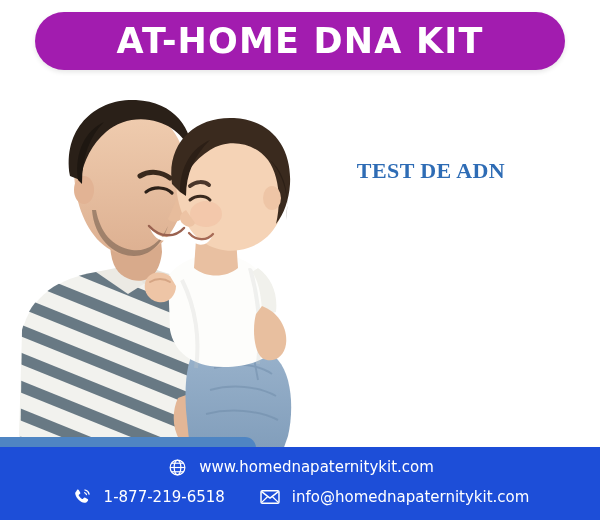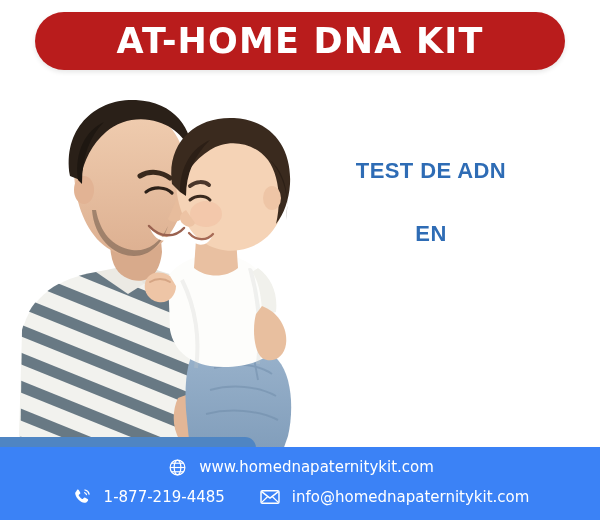--- a/index.html
+++ b/index.html
@@ -18,21 +18,21 @@
     overflow: hidden;
   }
 
   
   .header-banner {
     position: absolute;
     left: 35px;
     top: 12px;
     width: 530px;
     height: 58px;
-    background: #b91c1c;
+    background: #a21caf;
     border-radius: 29px;
     box-shadow: 0 2px 5px rgba(0,0,0,0.10);
     display: flex;
     align-items: center;
     justify-content: center;
   }
   .header-title {
     color: #ffffff;
     font-size: 35px;
     font-weight: bold;
@@ -63,41 +63,41 @@
     font-family: "Liberation Sans", sans-serif;
   }
   .headline-line {
     font-size: 22px;
     font-weight: bold;
     letter-spacing: 0.4px;
     line-height: 1;
     white-space: nowrap;
     margin: 0;
   }
-  .hl-1 { margin-bottom: 41px; }
+  .hl-1 { margin-bottom: 41px; font-family: Liberation Serif, serif; }
   .hl-2 { margin-bottom: 41px; }
   .hl-3 { font-size: 21.5px; letter-spacing: 0px; }
 
   
   .footer-step {
     position: absolute;
     left: 0;
     top: 437px;
     width: 256px;
     height: 16px;
     background: #4f85c3;
     border-top-right-radius: 11px;
   }
   .footer-bar {
     position: absolute;
     left: 0;
     top: 447px;
     width: 600px;
     height: 73px;
-    background: #3b82f6;
+    background: #1d4ed8;
   }
   .footer-row {
     position: absolute;
     left: 0;
     width: 600px;
     display: flex;
     align-items: center;
     justify-content: center;
     color: #ffffff;
     font-size: 15px;
@@ -255,21 +255,20 @@
 
       <path d="M190 154 C196 162 206 162 212 156 C208 168 192 168 190 154 Z" fill="#ffffff"></path>
       <path d="M189 153 C196 161 207 161 213 154" stroke="#a66a56" stroke-width="2.3" fill="none" stroke-linecap="round"></path>
 
       <ellipse cx="272" cy="118" rx="9" ry="12" fill="#eec5a6"></ellipse>
     </svg>
   </div>
 
   <div class="headline-block">
     <div class="headline-line hl-1">TEST DE ADN</div>
-    <div class="headline-line hl-2">EN</div>
   </div>
 
   <div class="footer-step"></div>
 
   <div class="footer-bar">
 
     <div class="footer-row footer-row-1">
       <div class="contact-item">
         <span class="contact-icon">
           <svg width="19" height="19" viewBox="0 0 24 24" fill="none" stroke="#ffffff" stroke-width="1.5">
@@ -289,21 +288,21 @@
         <span class="contact-icon">
           <svg width="20" height="20" viewBox="0 0 24 24">
             <path d="M6.2 3.4c.7-.5 1.7-.3 2.1.5l1.5 2.6c.4.7.2 1.6-.5 2l-1 .7c-.3.2-.4.6-.2.9
                      .9 1.9 2.4 3.4 4.3 4.3.3.2.7 0 .9-.2l.7-1c.5-.6 1.3-.8 2-.4l2.6 1.5
                      c.8.5 1 1.4.5 2.1l-1 1.4c-.7 1-2 1.4-3.2 1C10 18.4 5.6 14 4 8.6
                      c-.4-1.2 0-2.5 1-3.2z" fill="#ffffff"></path>
             <path d="M15.6 3.6c2.5.5 4.4 2.4 4.9 4.9" stroke="#ffffff" stroke-width="1.5" fill="none" stroke-linecap="round"></path>
             <path d="M15.1 6.9c1.1.3 1.9 1.1 2.2 2.2" stroke="#ffffff" stroke-width="1.5" fill="none" stroke-linecap="round"></path>
           </svg>
         </span>
-        <span class="contact-text">1-877-219-4485</span>
+        <span class="contact-text">1-877-219-6518</span>
       </div>
 
       <div class="contact-item">
         <span class="contact-icon">
           <svg width="22" height="22" viewBox="0 0 24 24">
             <rect x="2.2" y="5.2" width="19.6" height="13.6" rx="1.4" fill="none" stroke="#ffffff" stroke-width="1.6"></rect>
             <path d="M2.9 6.2 12 13.2l9.1-7" fill="none" stroke="#ffffff" stroke-width="1.6" stroke-linejoin="round"></path>
             <path d="M2.9 17.9 9.3 11.8M21.1 17.9 14.7 11.8" fill="none" stroke="#ffffff" stroke-width="1.4"></path>
           </svg>
         </span>

